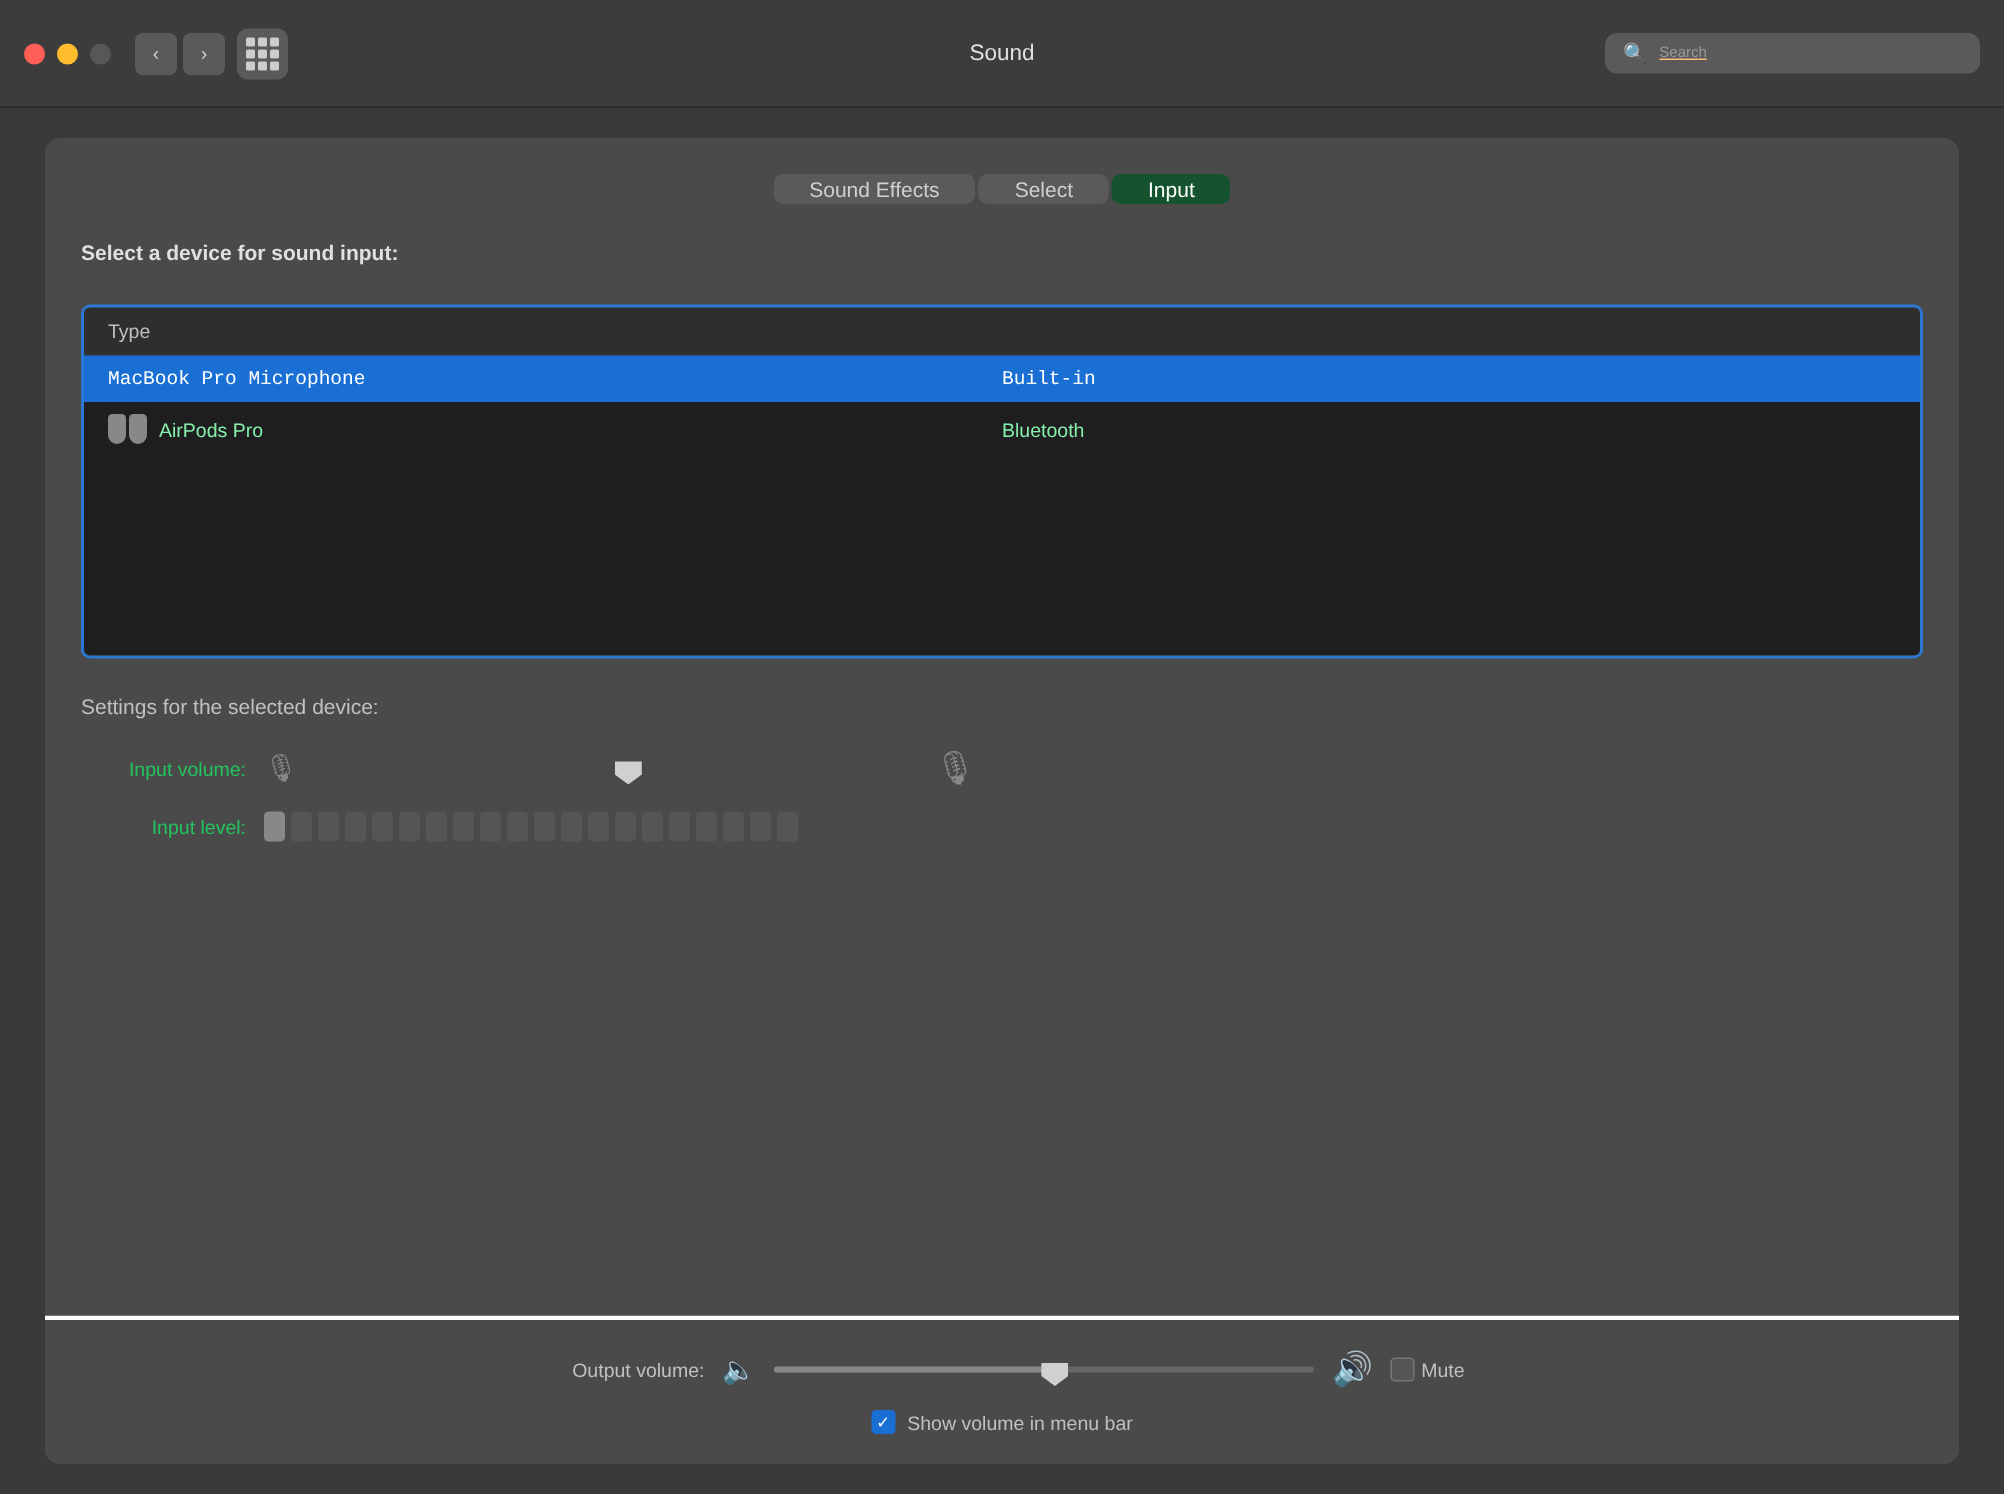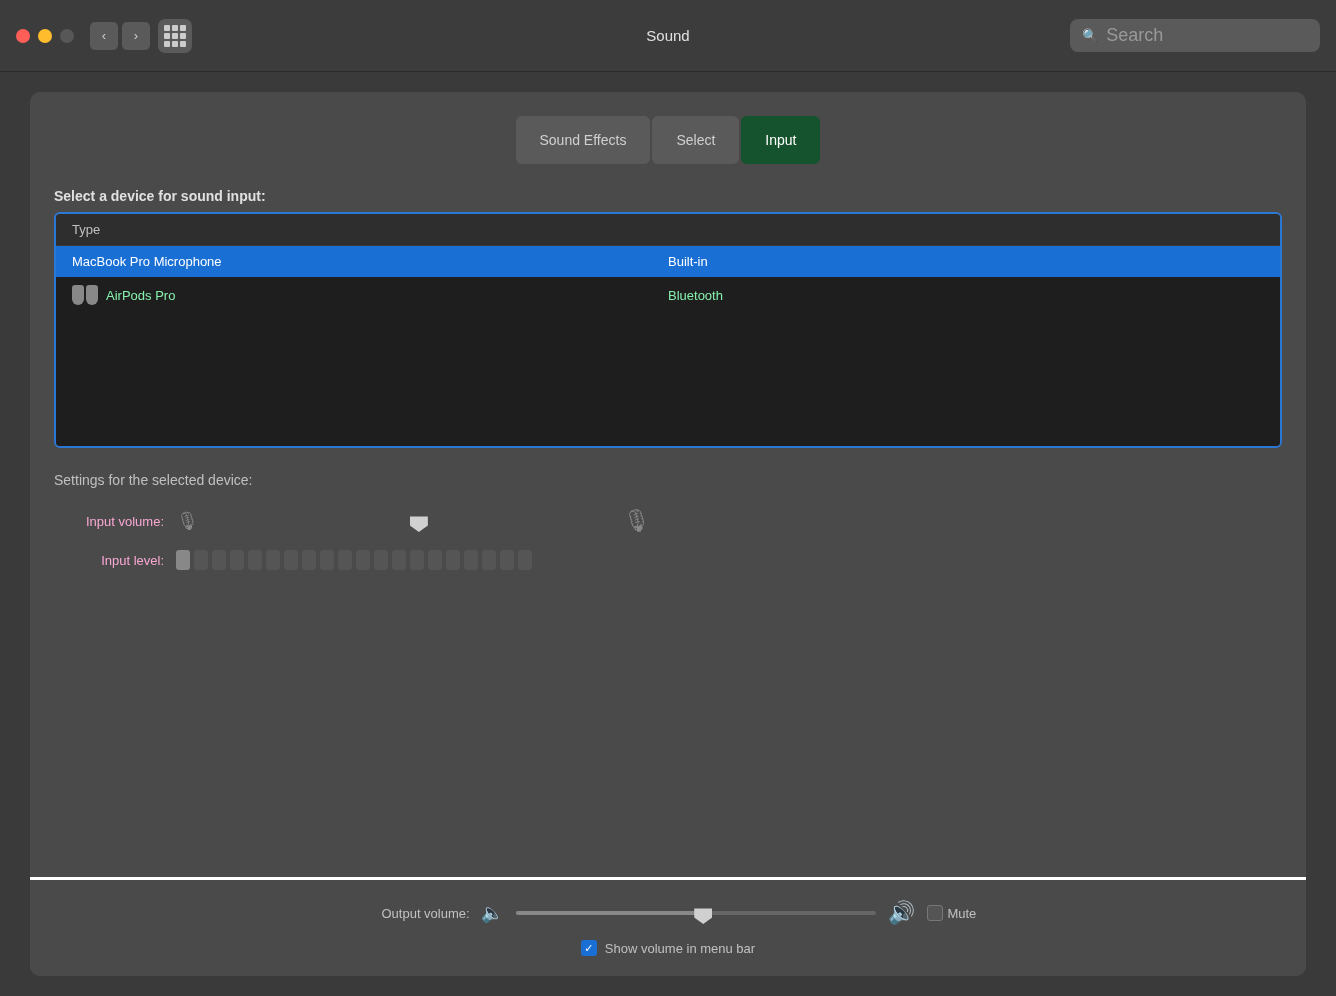--- a/index.html
+++ b/index.html
@@ -104,22 +104,23 @@
       padding: 6px 12px;
       width: 250px;
       gap: 8px;
     }
 
     .search-bar input {
       background: transparent;
       border: none;
       outline: none;
       color: #fdba74;
-      font-size: 18px;
+      font-size: 10px;
       width: 100%;
+      text-decoration: underline;
     }
 
     .search-bar input::placeholder { color: #999; }
 
     
     .main-content {
       padding: 20px 30px;
       height: calc(996px - 72px);
     }
 
@@ -134,21 +135,21 @@
 
     
     .tabs {
       display: flex;
       justify-content: center;
       gap: 2px;
       margin-bottom: 24px;
     }
 
     .tab {
-      padding: 16px 24px;
+      padding: 2px 24px;
       border-radius: 6px;
       border: none;
       cursor: pointer;
       font-size: 14px;
       font-weight: 400;
     }
 
     .tab-inactive {
       background: #5a5a5a;
       color: #d0d0d0;
@@ -157,21 +158,21 @@
     .tab-active {
       background: #14532d;
       color: #fff;
     }
 
     
     .section-label {
       color: #e0e0e0;
       font-size: 14px;
       font-weight: 700;
-      margin-bottom: 8px;
+      margin-bottom: 27px;
     }
 
     
     .device-table {
       border: 2px solid #2b78d4;
       border-radius: 6px;
       overflow: hidden;
       margin-bottom: 24px;
     }
 
@@ -196,20 +197,21 @@
 
     .table-row {
       display: grid;
       grid-template-columns: 1fr 1fr;
       padding: 8px 16px;
       cursor: pointer;
     }
 
     .table-row-selected {
       background: #1a6fd4;
+      font-family: Liberation Mono, monospace;
     }
 
     .table-row-unselected {
       background: transparent;
     }
 
     .cell {
       font-size: 13px;
       color: #86efac;
       display: flex;
@@ -247,21 +249,21 @@
     }
 
     .slider-row {
       display: flex;
       align-items: center;
       margin-bottom: 16px;
       gap: 12px;
     }
 
     .slider-label {
-      color: #f9a8d4;
+      color: #22c55e;
       font-size: 13px;
       text-align: right;
       min-width: 110px;
     }
 
     .mic-icon-sm {
       font-size: 18px;
       color: #888;
     }
 

